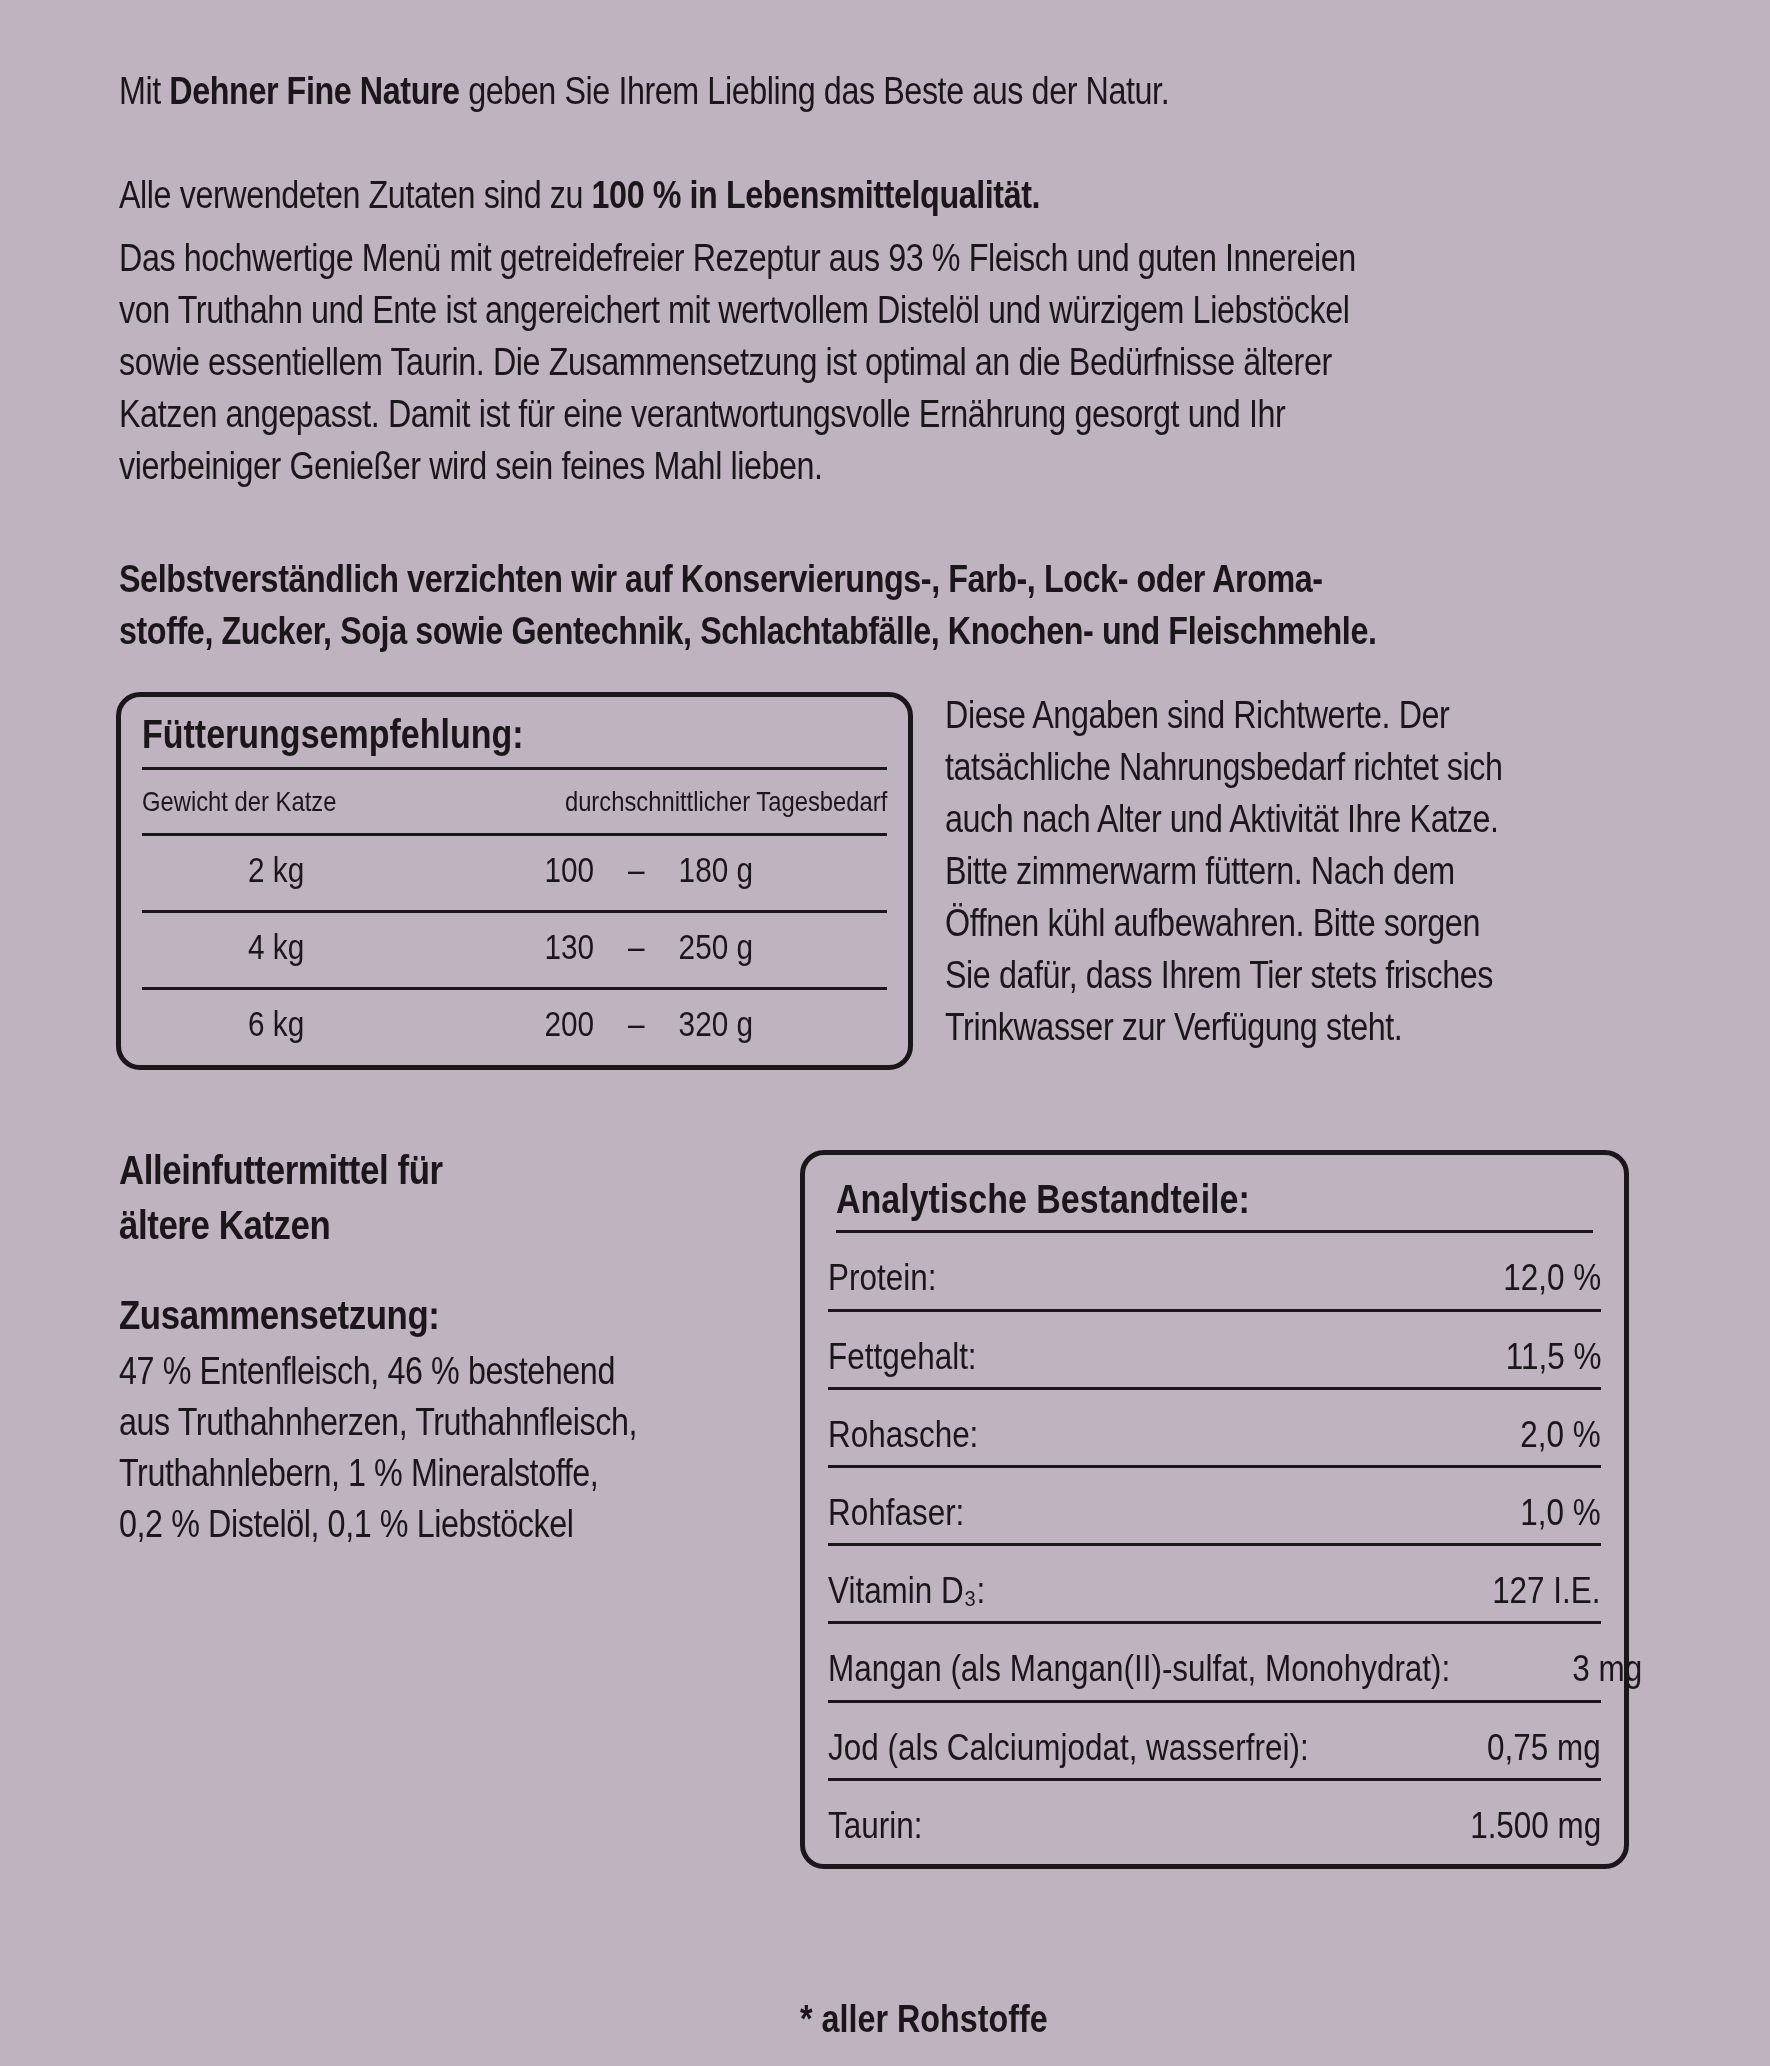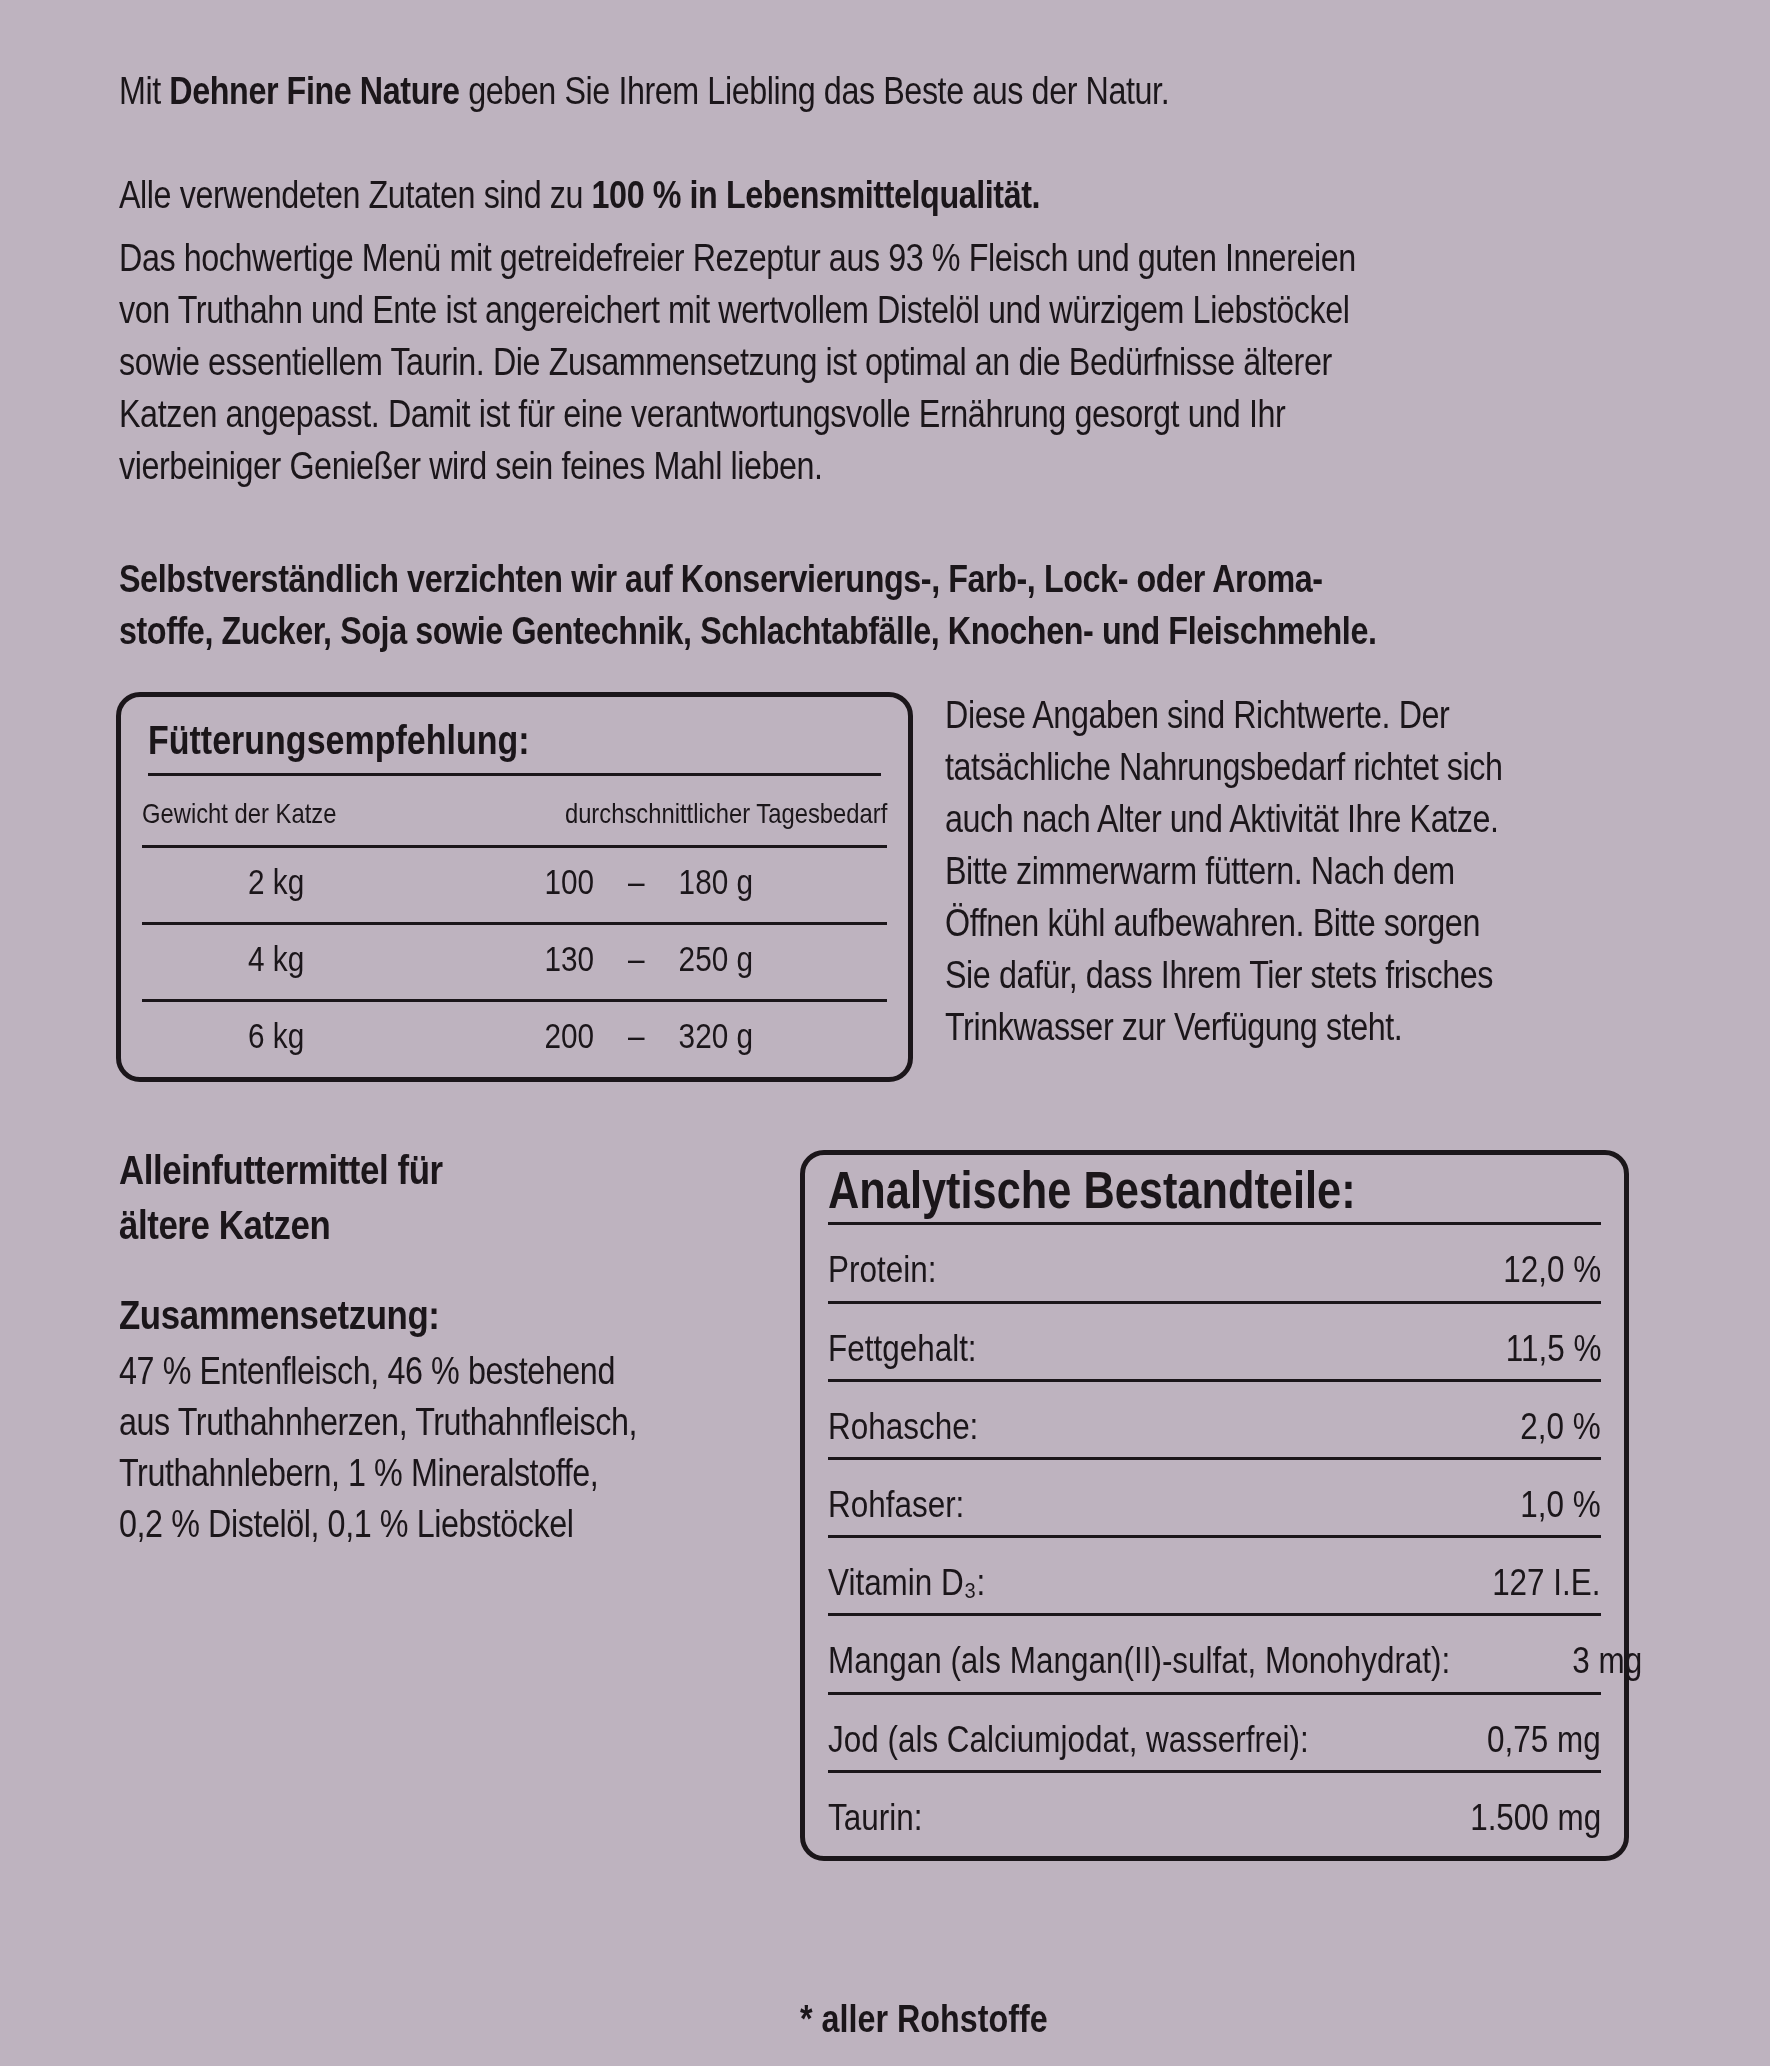--- a/index.html
+++ b/index.html
@@ -50,21 +50,21 @@
     background: transparent;
   }
 
   
   .feeding-box {
     left: 116px; top: 692px;
     width: 797px;
     padding: 8.3px 21px 14px 21px;
   }
   .box-title {
-    margin: 6px;
+    margin: 0;
     font-size: 40px;
     font-weight: 700;
     line-height: 50px;
     padding: 3.7px 0 8.3px 0;
     border-bottom: 3.2px solid #1b161a;
   }
   .feed-header {
     display: flex;
     justify-content: space-between;
     align-items: baseline;
@@ -86,22 +86,22 @@
   .feed-range  { flex: 1; text-align: center; }
   .range { display: inline-flex; gap: 40px; }
 
   
   .analysis-box {
     left: 800px; top: 1150px;
     width: 829px;
     padding: 6.5px 23px 12px 23px;
   }
   .an-title {
-    margin: 0;
-    font-size: 51px;
+    margin: 8px;
+    font-size: 40px;
     font-weight: 700;
     line-height: 48px;
     padding: 5.5px 0 7.4px 0;
     border-bottom: 3.2px solid #1b161a;
   }
   .an-row {
     display: flex;
     justify-content: space-between;
     align-items: baseline;
     font-size: 37px;

